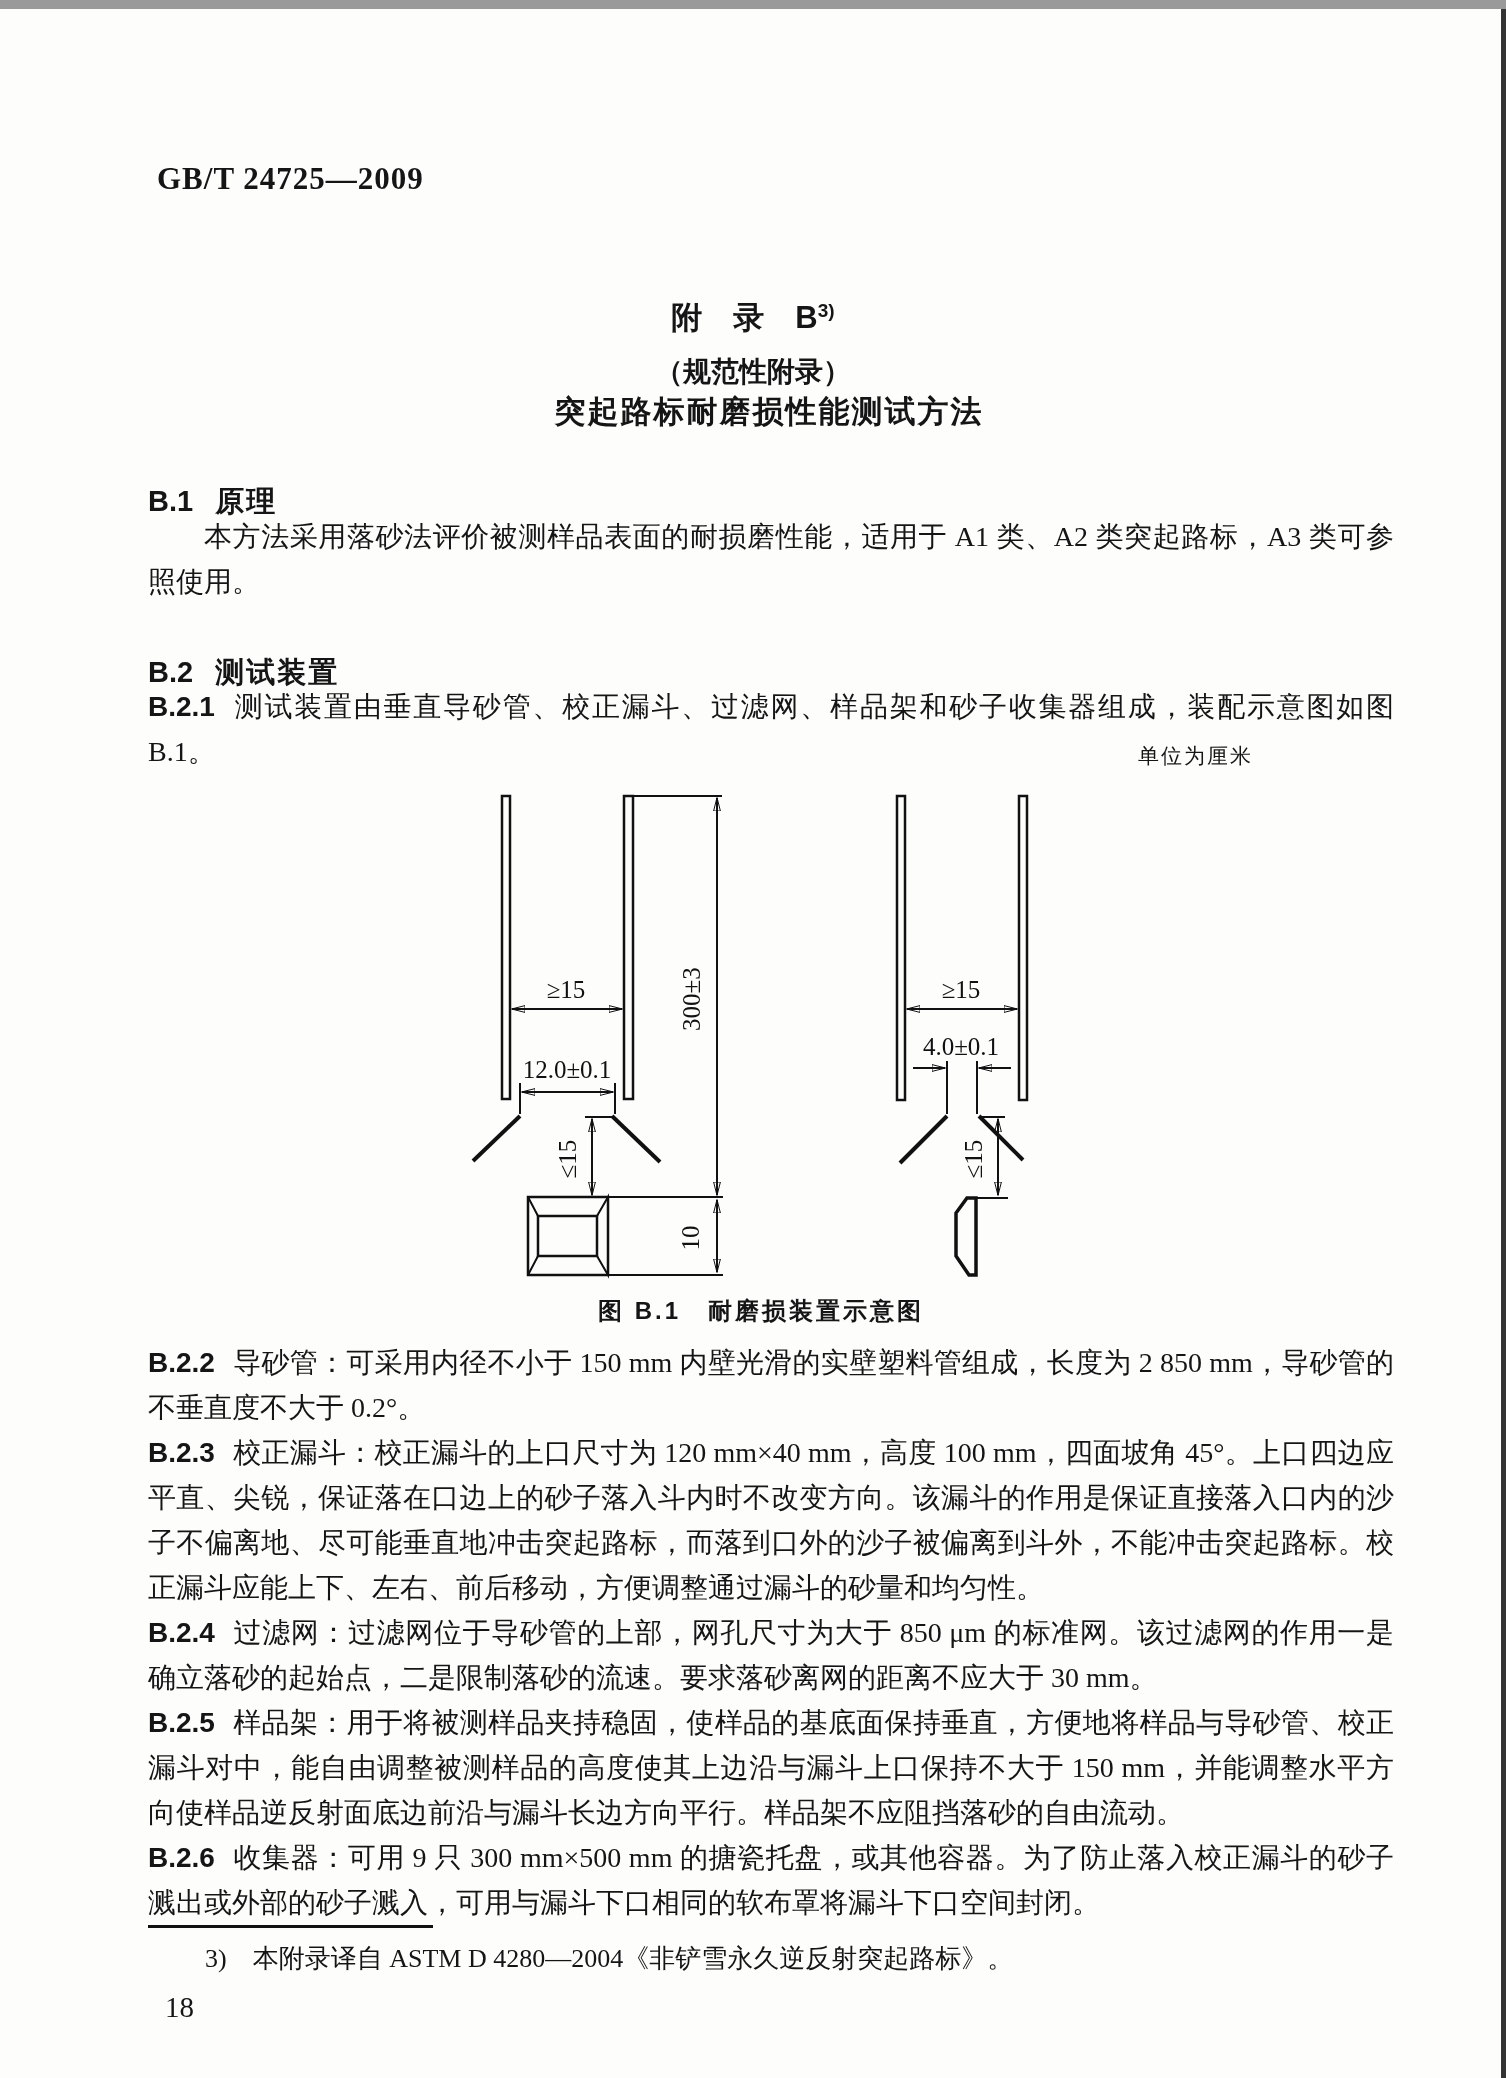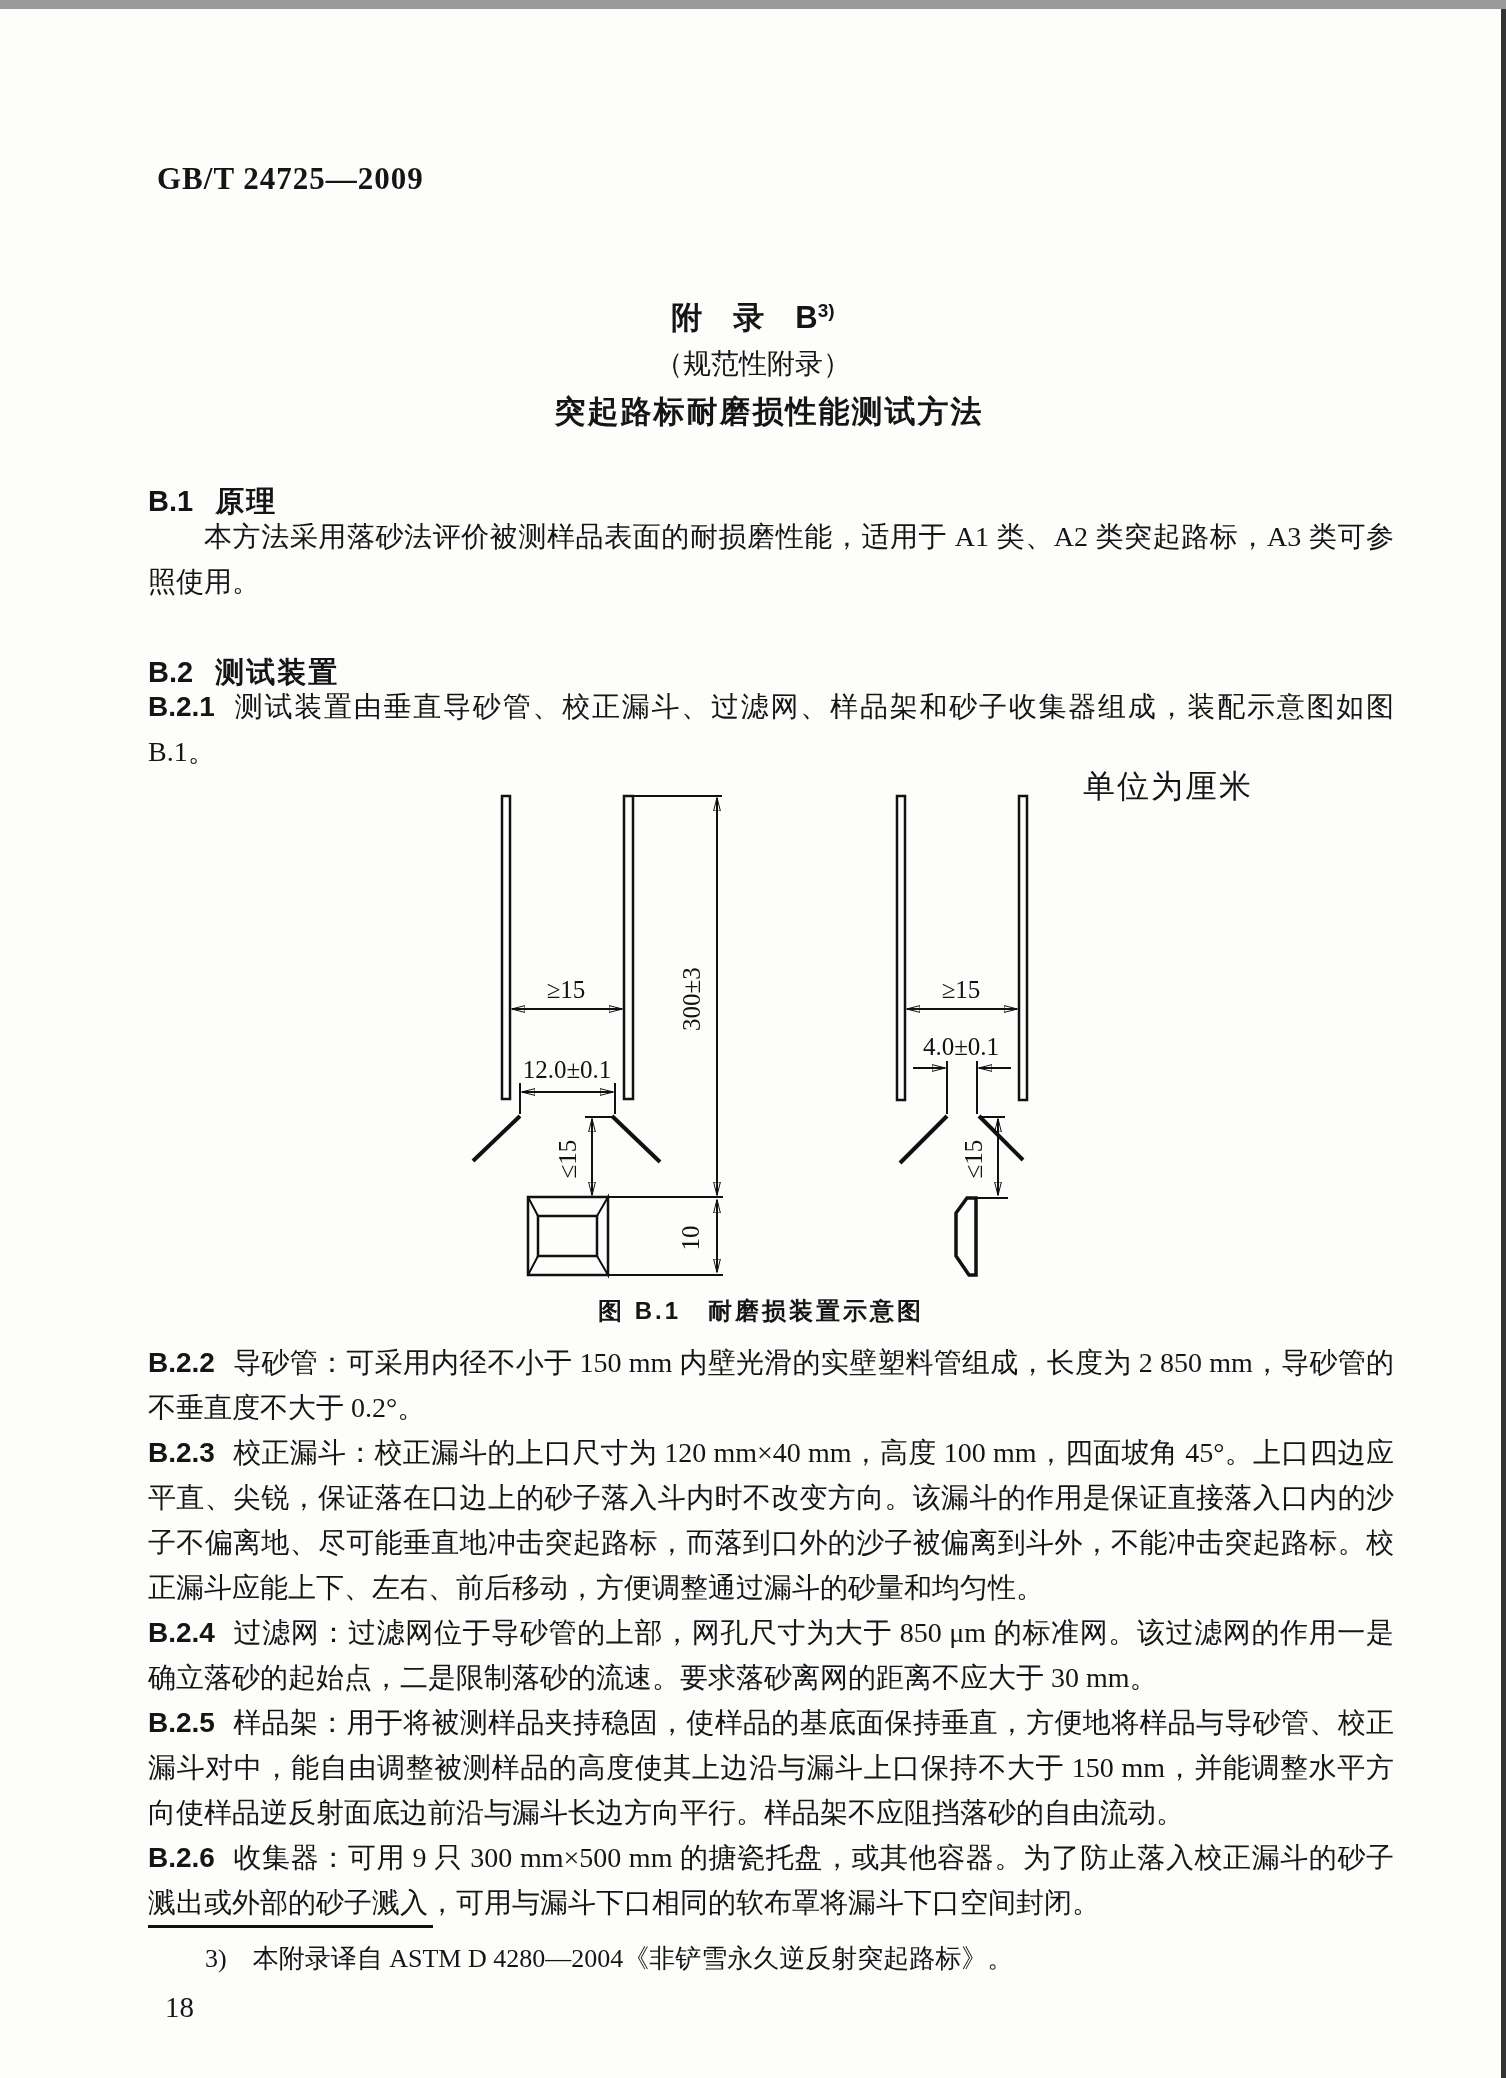--- a/index.html
+++ b/index.html
@@ -14,40 +14,40 @@
   }
   .scan-edge{position:absolute;right:0;top:0;width:5px;height:100%;background:#111;opacity:.85;}
   .doc-header{
     position:absolute;left:157px;top:152px;
     font-size:31px;font-weight:bold;letter-spacing:1px;
     font-family:"Liberation Serif","DejaVu Serif",serif;
   }
   .center{position:absolute;left:0;width:1506px;text-align:center;}
   .appendix-title{top:288px;font-size:31px;font-weight:bold;font-family:"Liberation Sans","DejaVu Sans",sans-serif;}
   .appendix-title sup{font-size:19px;font-weight:bold;}
-  .appendix-subtitle{top:336px;font-size:28px;font-weight:normal;font-family:"Liberation Sans","DejaVu Sans",sans-serif;}
+  .appendix-subtitle{top:344px;font-size:28px;font-weight:bold;font-family:"Liberation Sans","DejaVu Sans",sans-serif;}
   .appendix-name{top:382px;font-size:31px;font-weight:bold;letter-spacing:2px;font-family:"Liberation Sans","DejaVu Sans",sans-serif;padding-left:16px;}
   .h2{
     position:absolute;left:148px;
     font-size:29px;font-weight:bold;
     font-family:"Liberation Sans","DejaVu Sans",sans-serif;
   }
   .h2 .h2-title{margin-left:22px;letter-spacing:2px;text-align:center;}
   .para{
     position:absolute;left:148px;width:1246px;
     font-size:28px;line-height:45px;
     text-align:justify;text-justify:inter-character;
   }
   .para .clause-label{
     font-weight:bold;
     font-family:"Liberation Sans","DejaVu Sans",sans-serif;
     margin-right:18px;
   }
   .indent2{text-indent:56px;}
-  .unit-note{position:absolute;right:253px;top:756px;font-size:32px;letter-spacing:2px;}
+  .unit-note{position:absolute;right:253px;top:733px;font-size:21px;letter-spacing:2px;}
   .figure-svg{position:absolute;left:0;top:778px;}
   .figure-svg line,.figure-svg rect,.figure-svg polygon,.figure-svg path{stroke:#111;fill:none;}
   .figure-svg text{font-family:"Liberation Serif","DejaVu Serif",serif;font-size:25px;fill:#111;stroke:none;}
   .fig-caption{top:1286px;font-size:24px;font-weight:bold;letter-spacing:3px;font-family:"Liberation Sans","DejaVu Sans",sans-serif;padding-left:8px;}
   .footnote-divider{position:absolute;left:148px;top:1916px;width:285px;height:3px;background:#111;}
   .footnote{position:absolute;left:205px;top:1932px;font-size:26px;}
   .footnote .fn-text{margin-left:26px;}
   .page-number{position:absolute;left:165px;top:1982px;font-size:29px;}
 </style>
 </head>

